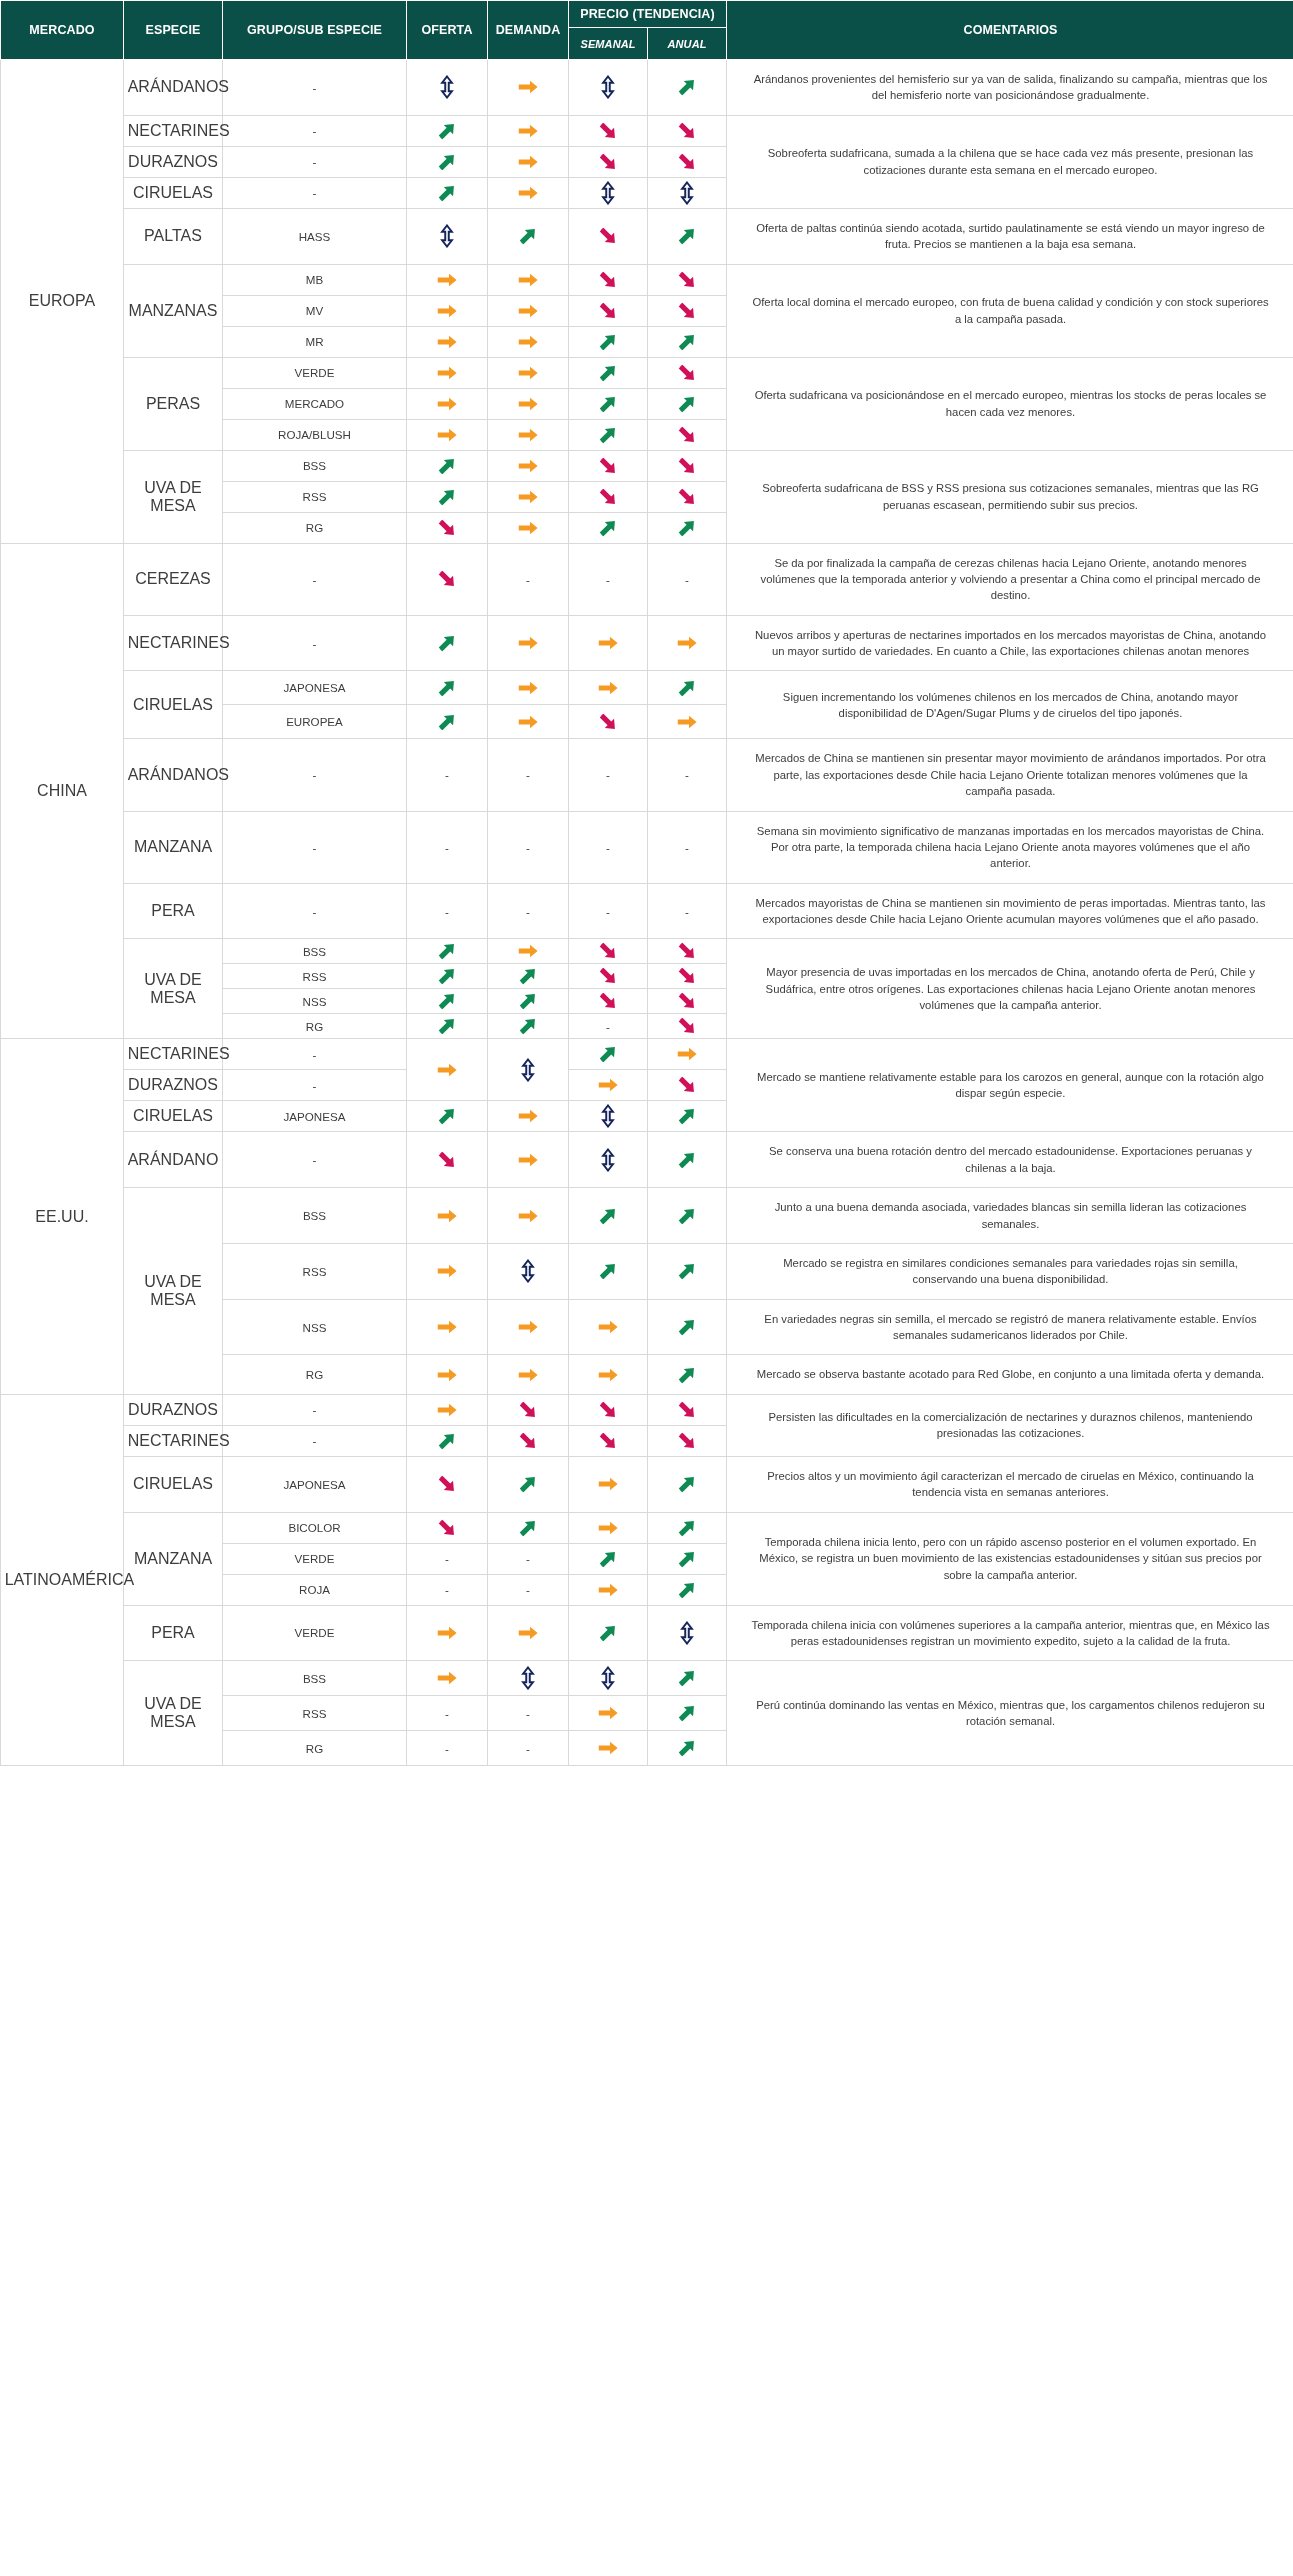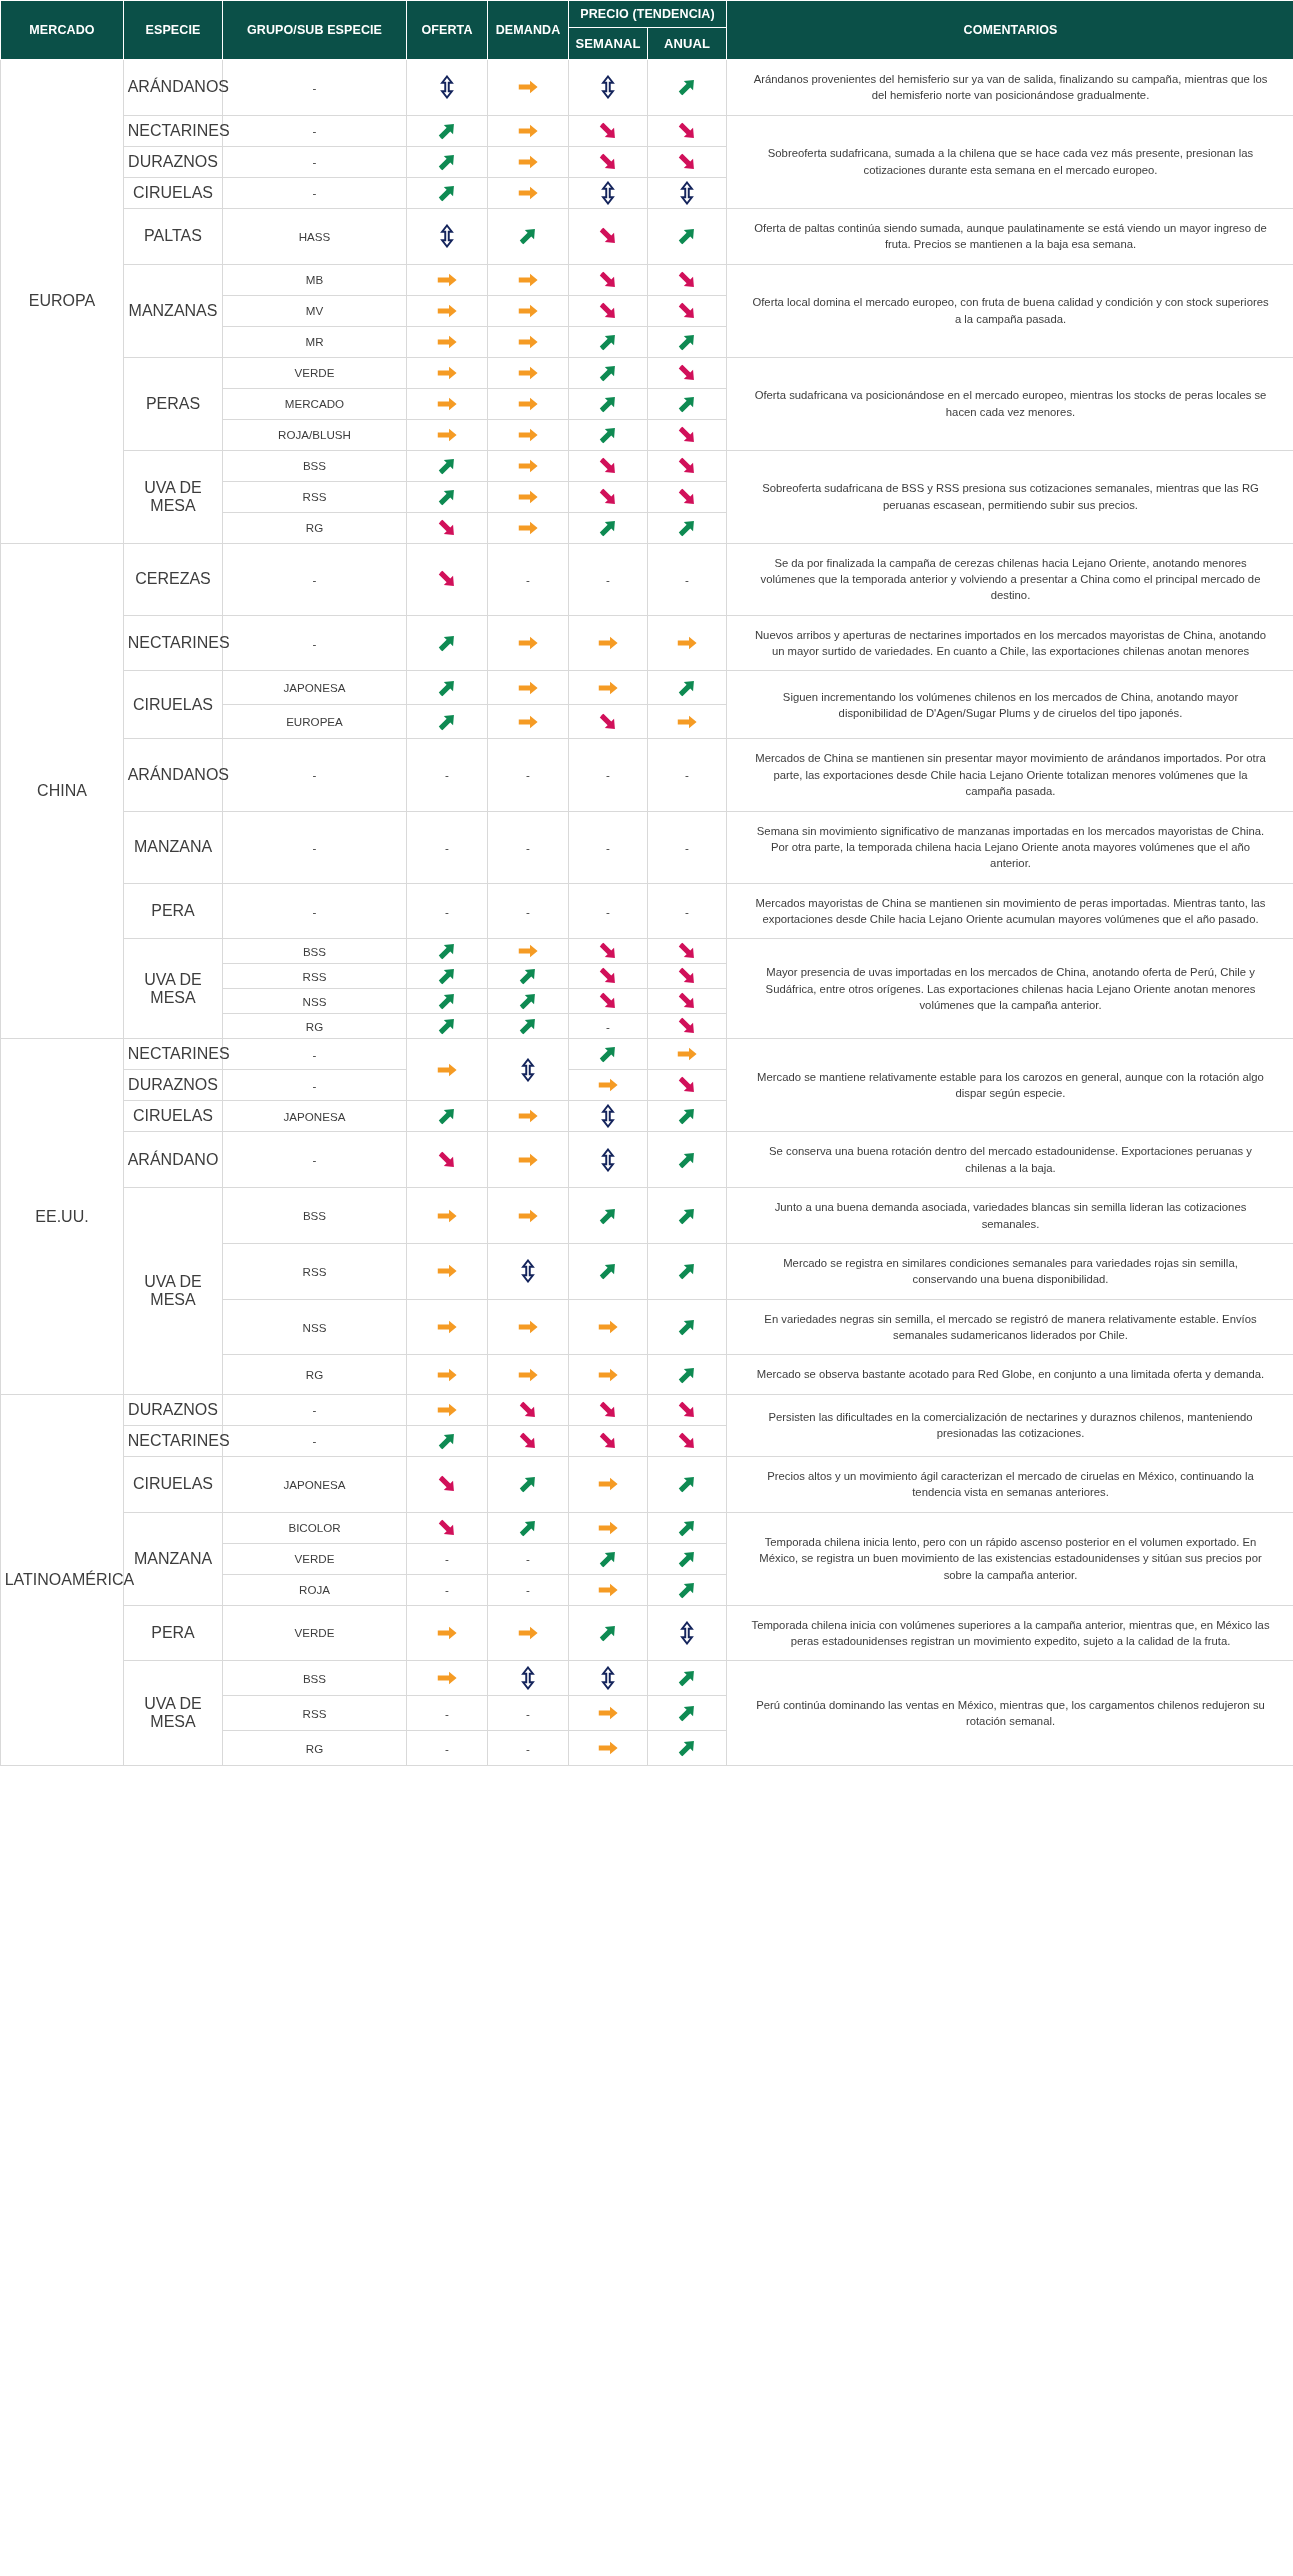--- a/index.html
+++ b/index.html
@@ -31,21 +31,21 @@
     font-size: 12.5px;
     font-weight: bold;
     letter-spacing: 0.1px;
     border: 0.9px solid #ffffff;
     padding: 3.7px 1.9px;
     text-align: center;
     vertical-align: middle;
   }
   th.th-tall { height: 59px; }
   th.th-precio { height: 24px; padding: 1.9px; }
-  th.th-sub { height: 28px; font-size: 13px; }
+  th.th-sub { height: 28px; font-size: 11px; font-style: italic; }
 
   td {
     border: 0.9px solid #d9d9d9;
     text-align: center;
     vertical-align: middle;
     font-size: 11.6px;
     color: #3d3d3d;
     padding: 2.8px 3.7px;
     background: #ffffff;
   }
@@ -286,21 +286,21 @@
           <td class="arrow">
             <span class="arrow-wrap">
               <svg class="ar" width="24" height="24" viewBox="0 0 26 26">
                 <g transform="rotate(-45 13 13)">
                   <path d="M3.2 10.2 L15.2 10.2 L15.2 5.9 L23.6 13 L15.2 20.1 L15.2 15.8 L3.2 15.8 Z" fill="#0e8a52"></path>
                 </g>
                 <path d="M5.0 19.2 L7.4 21.6 L9.4 19.0 L7.0 16.6 Z" fill="#0e8a52" opacity="0.72"></path>
               </svg>
             </span>
           </td>
-          <td class="comentario" rowspan="1">Oferta de paltas continúa siendo sumada, aunque paulatinamente se está viendo un mayor ingreso de fruta. Precios se mantienen a la baja esa semana.</td>
+          <td class="comentario" rowspan="1">Oferta de paltas continúa siendo acotada, surtido paulatinamente se está viendo un mayor ingreso de fruta. Precios se mantienen a la baja esa semana.</td>
         </tr>
         <tr style="height:31px">
           <td class="especie" rowspan="3">MANZANAS</td>
           <td class="grupo">MB</td>
           <td class="arrow">
             <span class="arrow-wrap">
               <svg class="ar" width="24" height="24" viewBox="0 0 26 26">
                 <path d="M3 10.2 L15.2 10.2 L15.2 6.1 L23.4 13 L15.2 19.9 L15.2 15.8 L3 15.8 Z" fill="#f59b24"></path>
                 <path d="M3 15.8 L15.2 15.8 L15.2 19.9 L15.2 15.8 Z" fill="#f59b24" opacity="0.55"></path>
               </svg>

